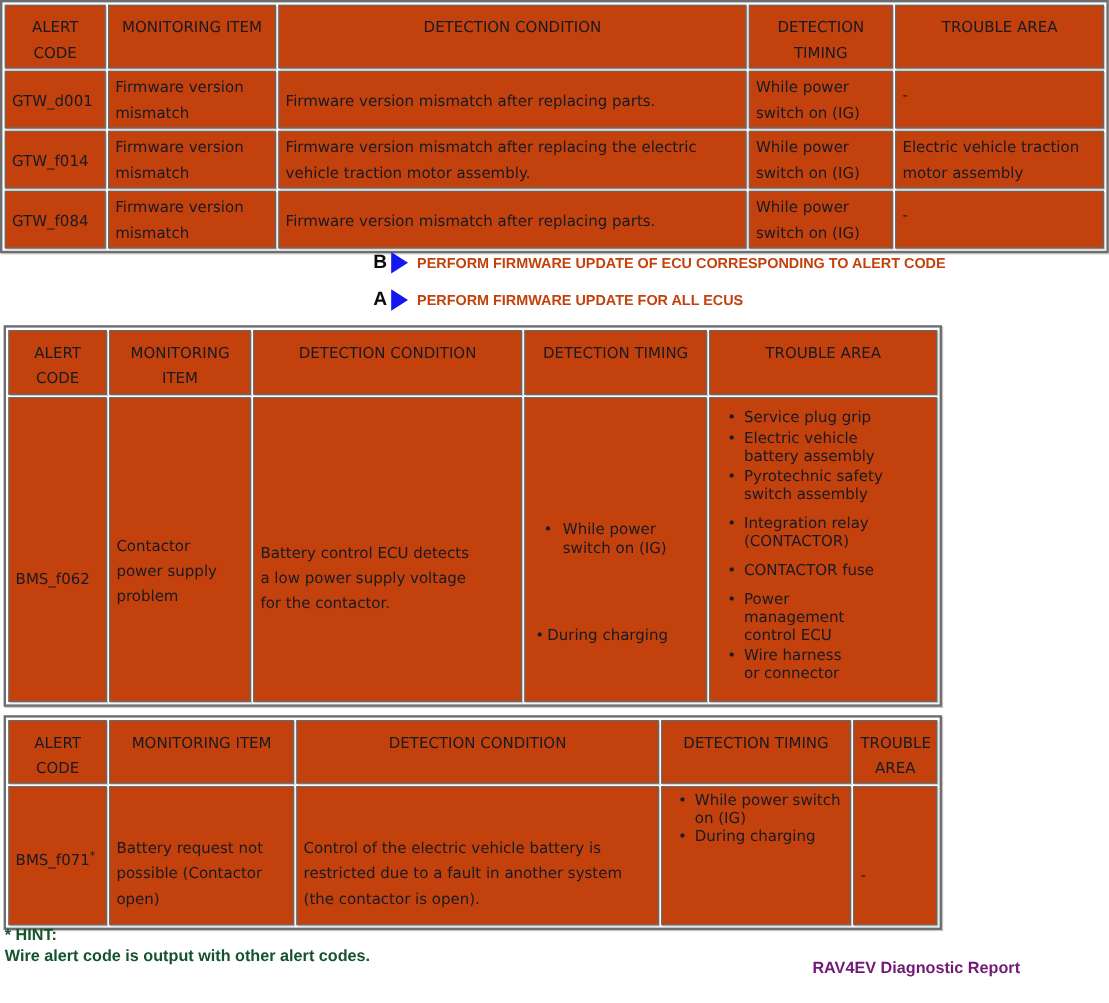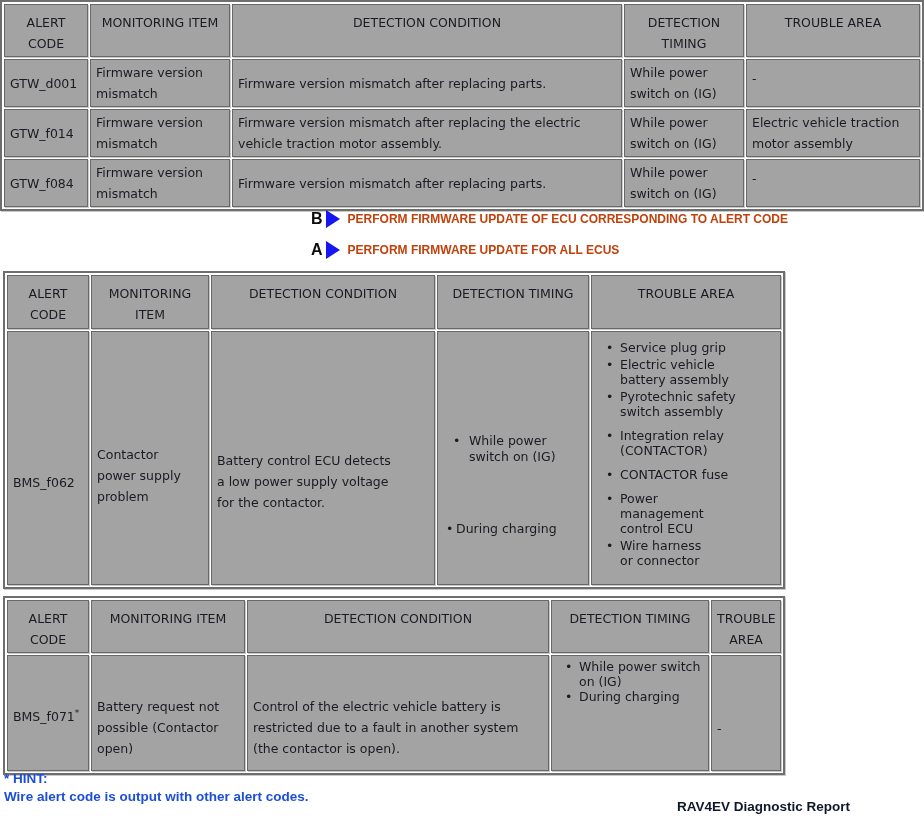--- a/index.html
+++ b/index.html
@@ -18,21 +18,21 @@
     box-shadow:1px 1px 0 #c9c9c9;
     table-layout:fixed;
     background:#ffffff;
   }
   th, td {
     border:1px solid #686868;
     box-shadow:1px 1px 0 #c9c9c9;
     font-size:12.5px;
     line-height:21px;
     padding:2px 5px;
-    background:#a3a3a3;
+    background:#c2410c;
     overflow:hidden;
   }
   th {
     font-weight:normal;
     text-align:center;
     vertical-align:top;
     padding-top:7px;
   }
   td { vertical-align:middle; text-align:left; }
 
@@ -96,26 +96,26 @@
   .callout-text {
     font-family:"Liberation Sans", sans-serif;
     font-weight:bold; font-size:12px; color:#c2410c;
     white-space:nowrap; letter-spacing:0;
   }
 
   
   .footnote {
     position:absolute; left:4px; top:770px;
     font-family:"Liberation Sans", sans-serif;
-    font-weight:bold; font-size:13.5px; line-height:18px; color:#1d4ed8;
+    font-weight:bold; font-size:13.5px; line-height:18px; color:#14532d;
   }
   .report-label {
     position:absolute; left:677px; top:799px;
     font-family:"Liberation Sans", sans-serif;
-    font-weight:bold; font-size:13.5px; color:#0f172a;
+    font-weight:bold; font-size:13.5px; color:#701a75;
     white-space:nowrap;
   }
 </style>
 </head>
 <body>
 
 <table id="t1">
   <colgroup>
     <col style="width:84px">
       <col style="width:140px">

